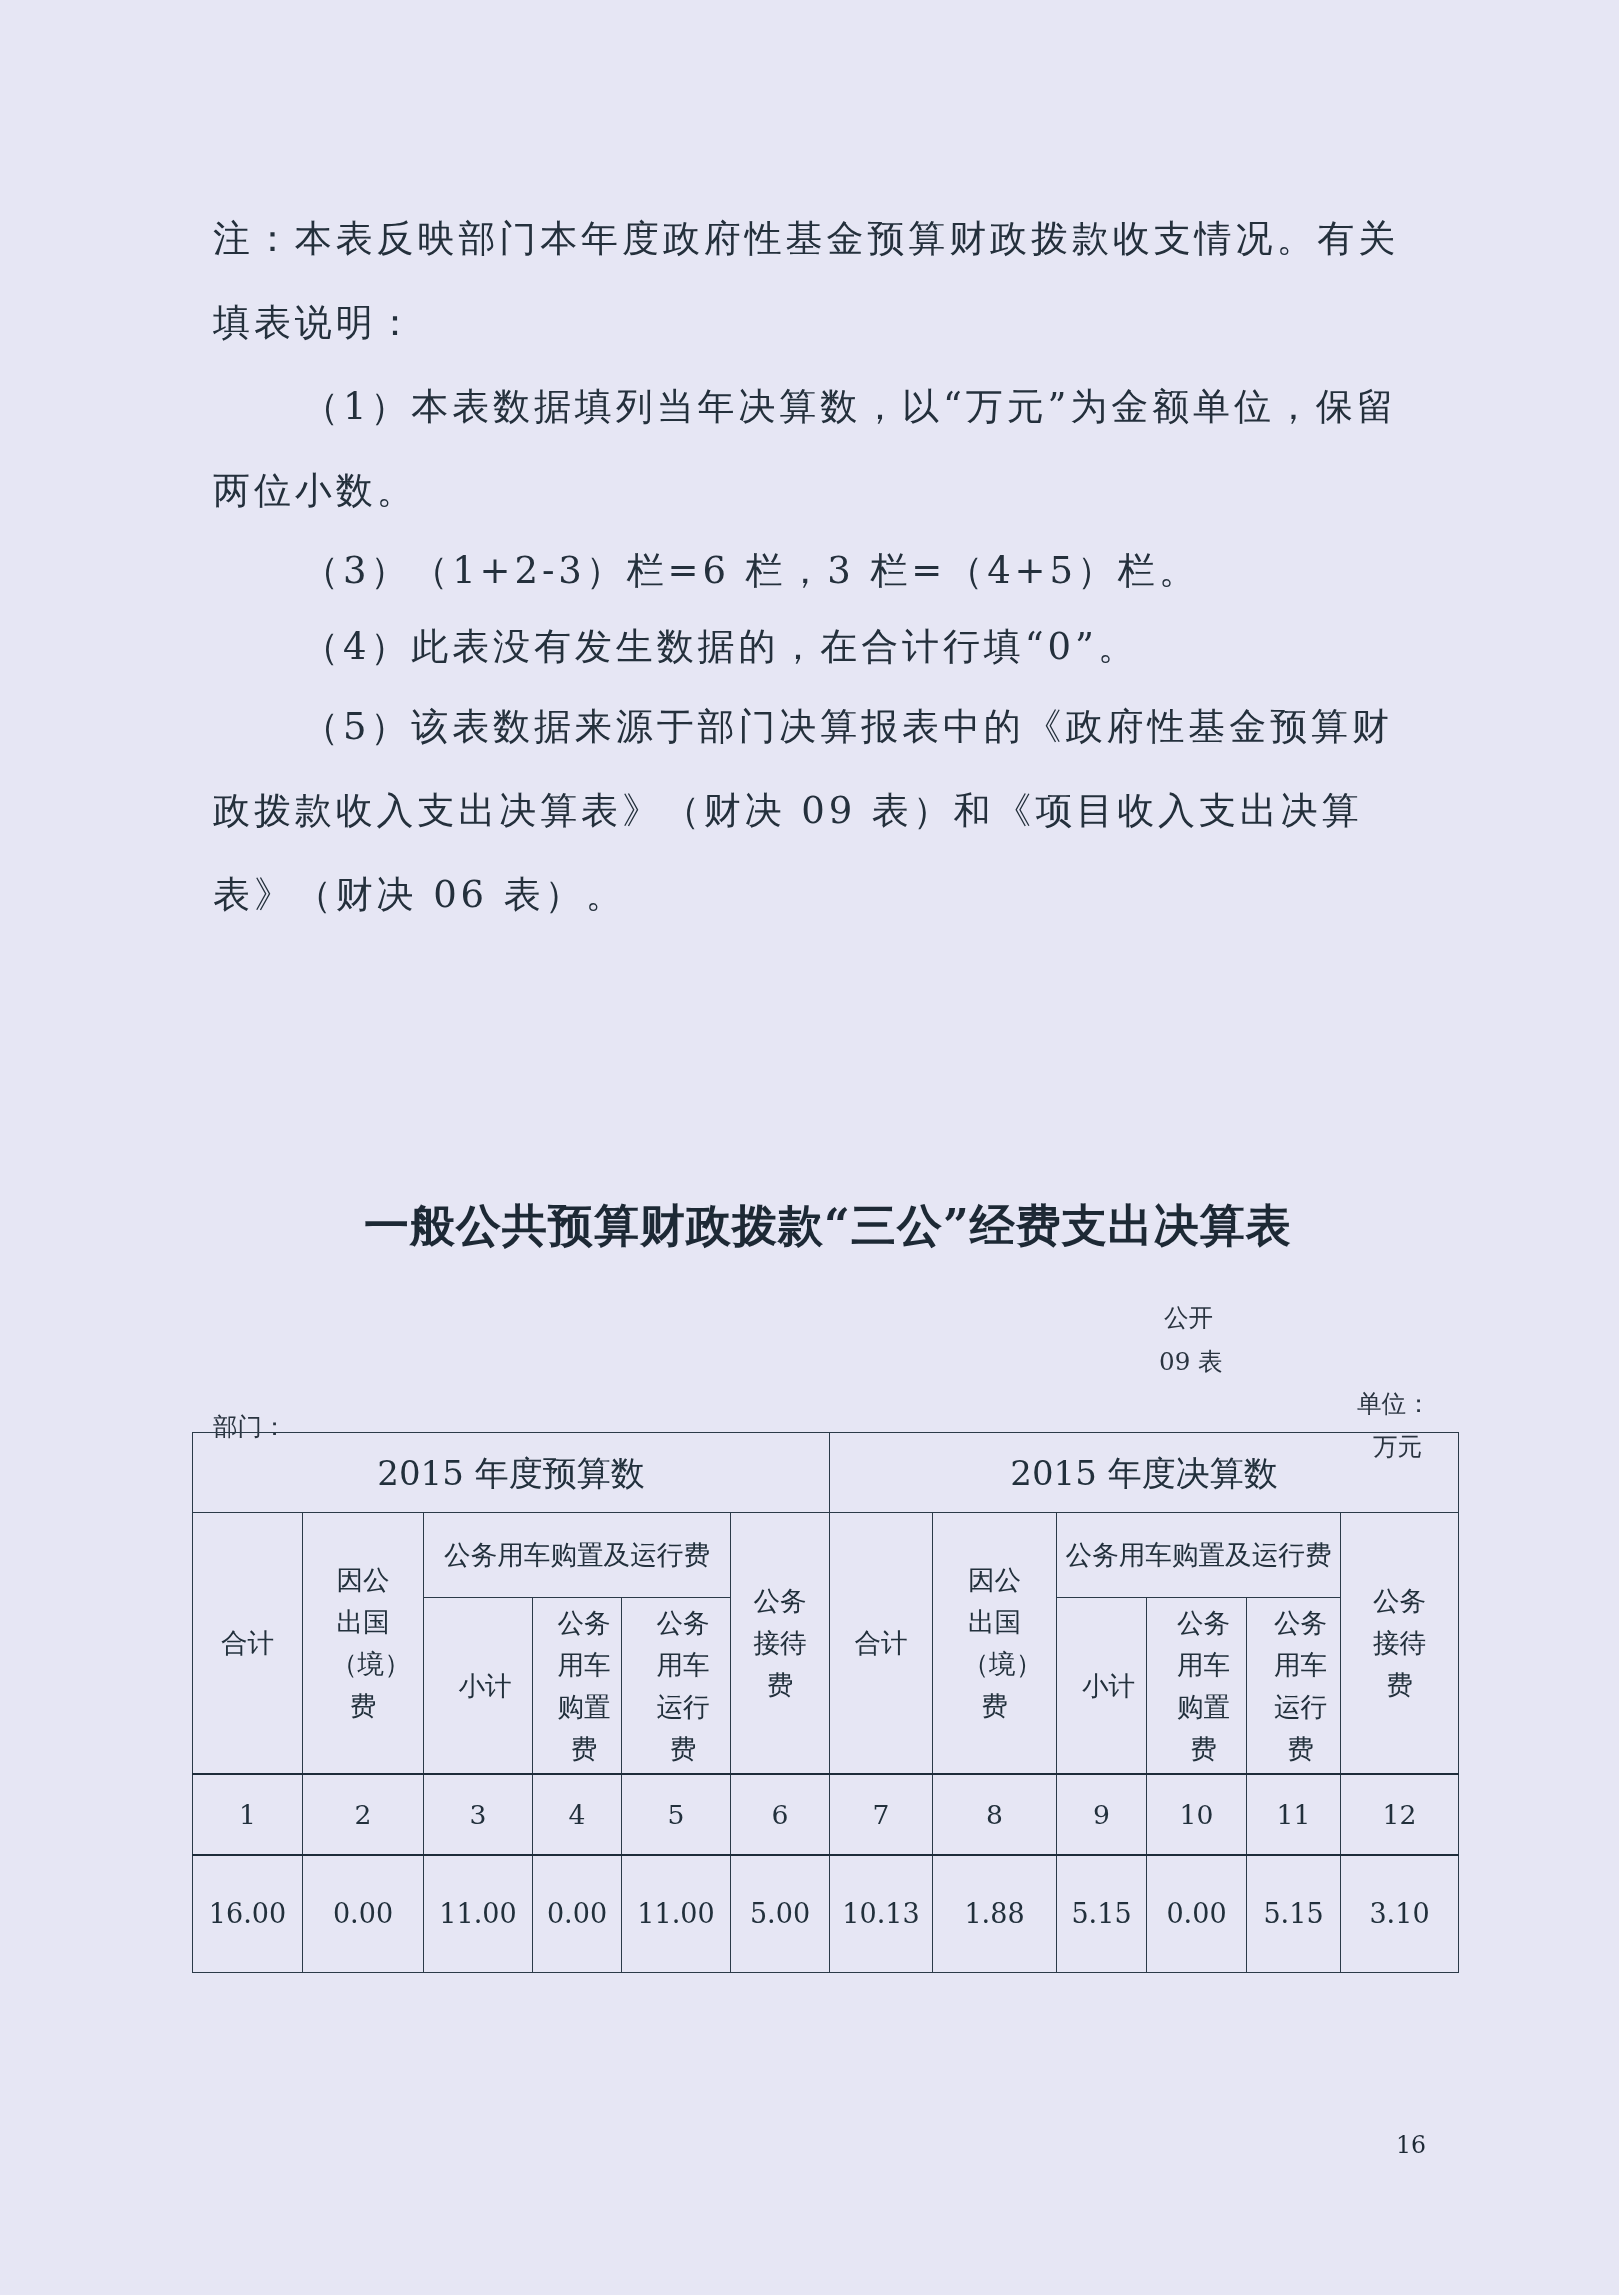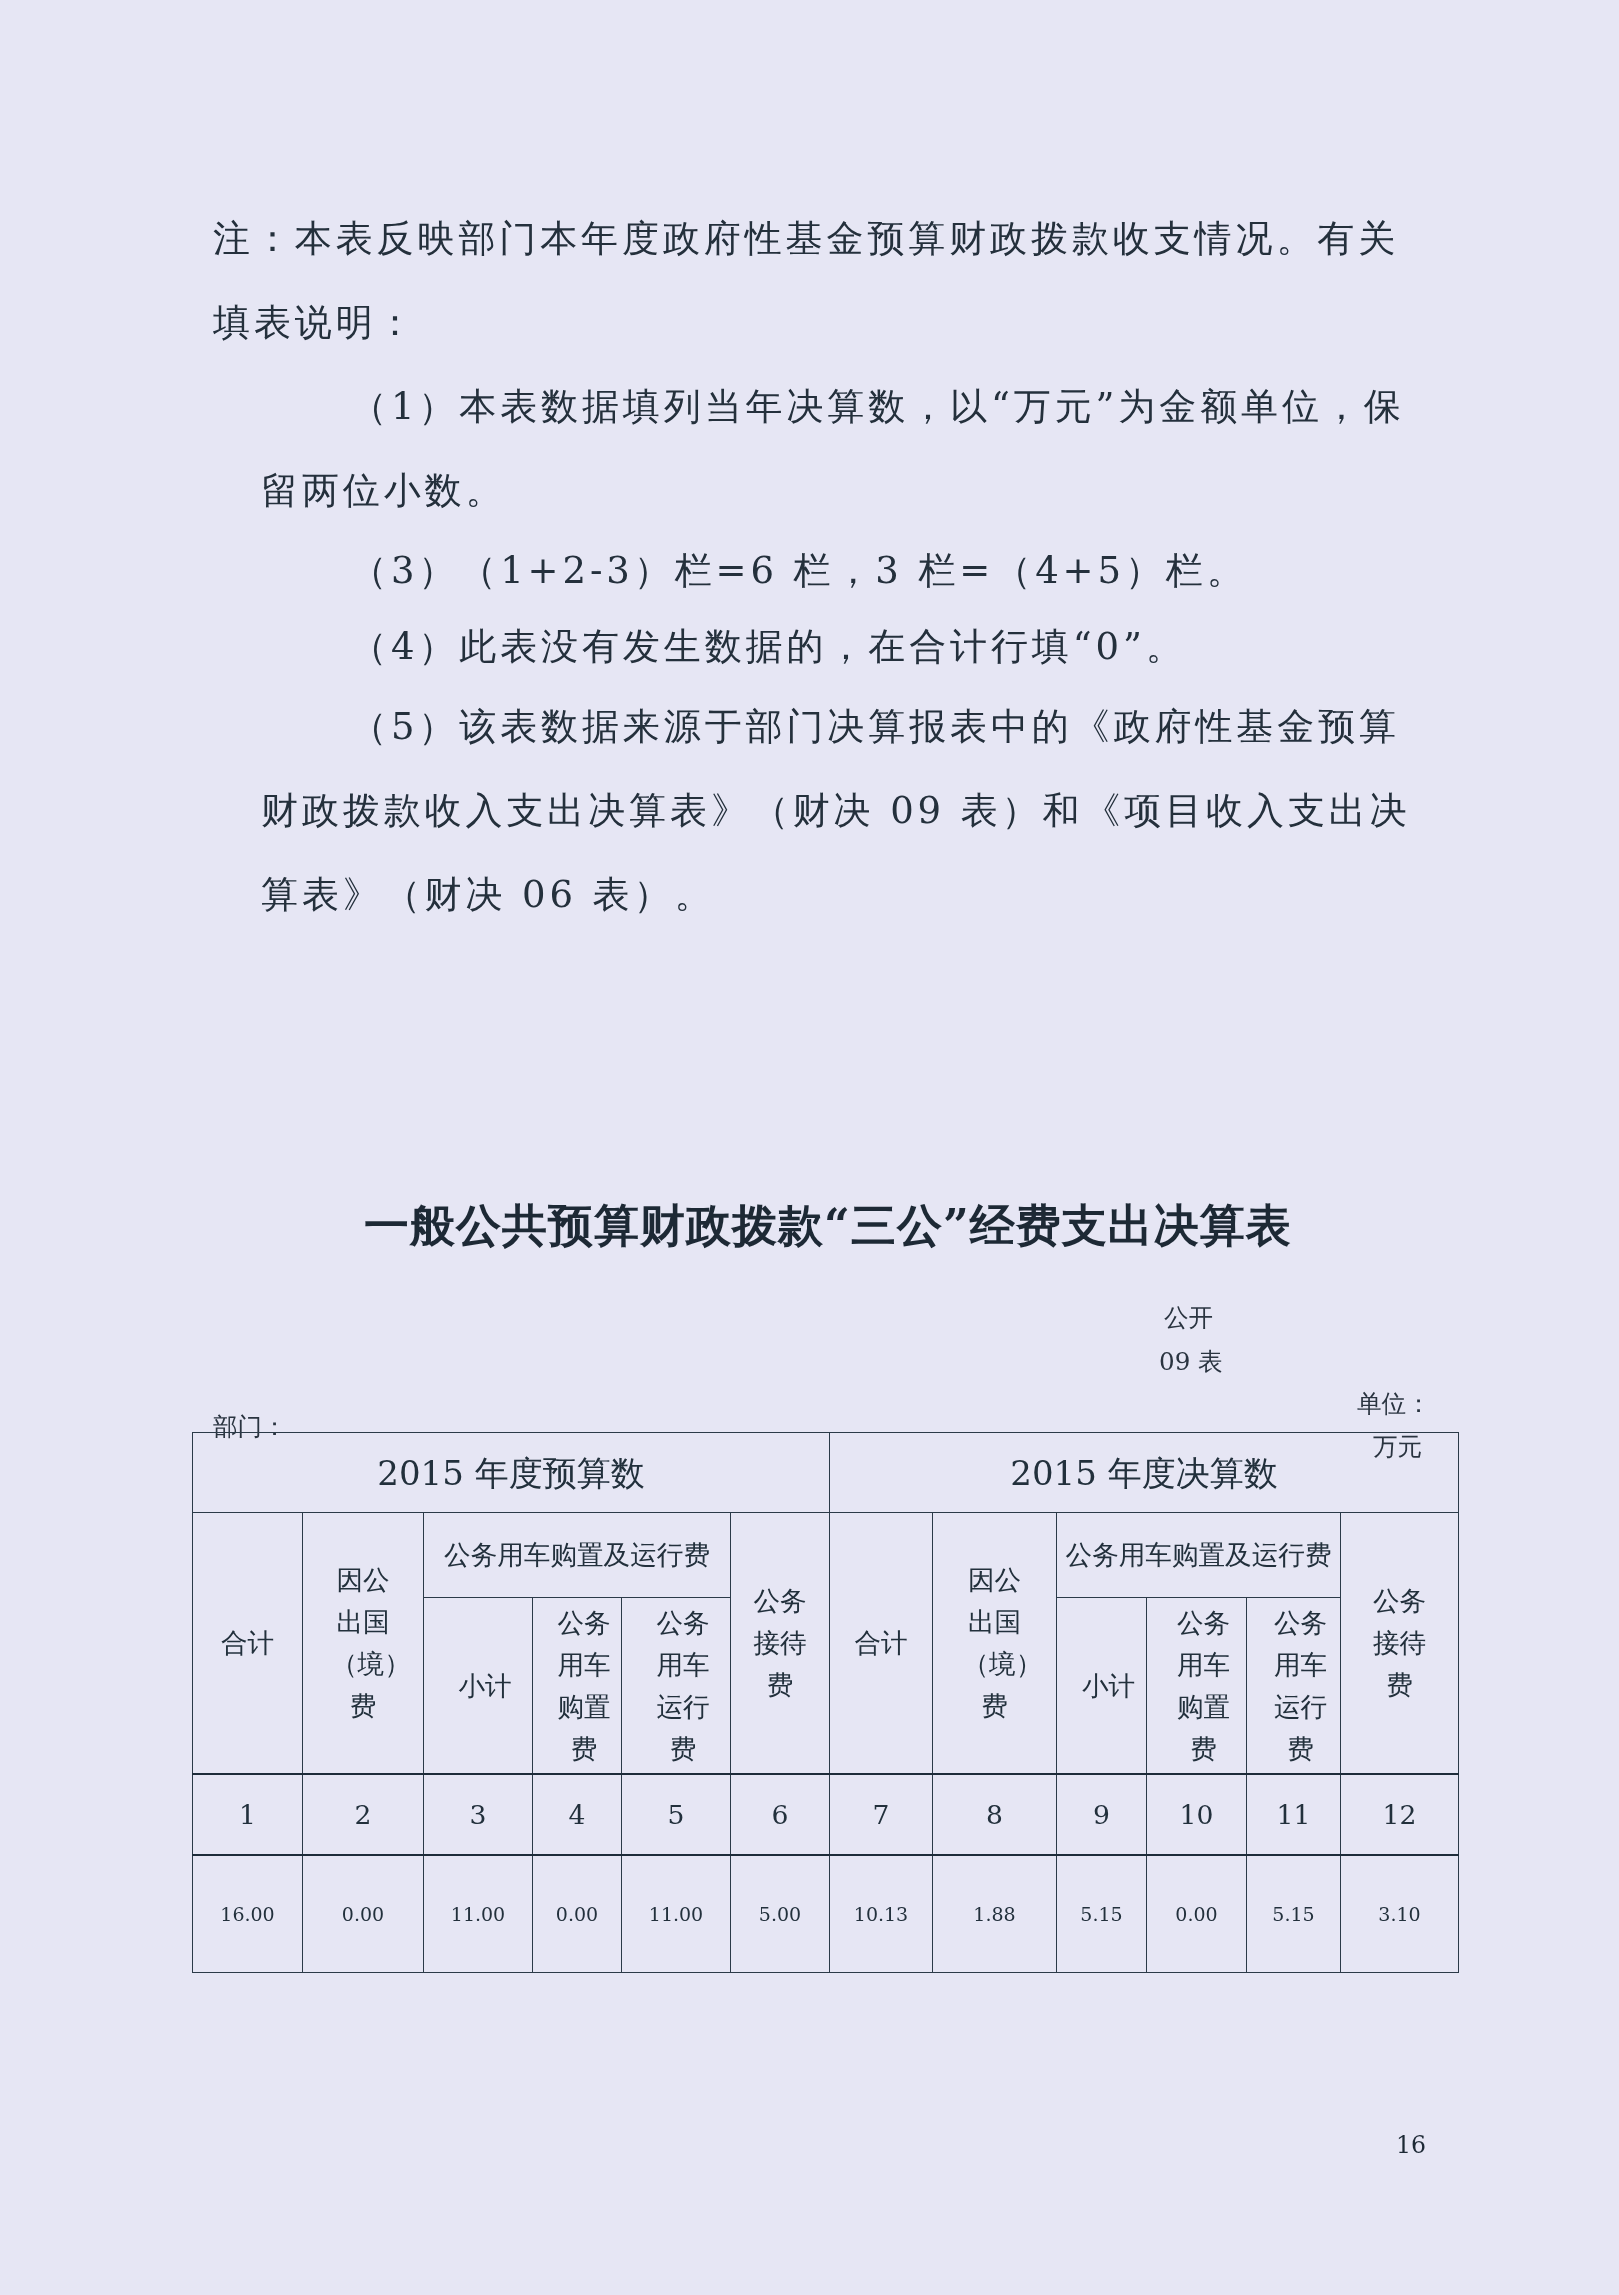--- a/index.html
+++ b/index.html
@@ -14,21 +14,21 @@
   .notes {
     position: absolute;
     left: 213px; top: 197px;
     width: 1210px;
     font-size: 37px;
     line-height: 84px;
     letter-spacing: 3.9px;
     color: #24303c;
   }
   .notes p { margin: 0; }
-  .notes .indent { text-indent: 89px; margin-left: 48px; }
+  .notes .indent { text-indent: 89px; }
   .notes .tight { line-height: 76px; }
 
   .title {
     position: absolute;
     left: 364px; top: 1196px;
     width: 935px;
     font-size: 45px;
     font-weight: bold;
     letter-spacing: 1px;
     color: #1d2935;
@@ -54,21 +54,21 @@
     border: 1.5px solid #2b3a48;
     text-align: center;
     vertical-align: middle;
     line-height: 42px;
     padding: 0 2px;
   }
   table.sangong tr.r-group td { height: 79px; font-size: 34px; }
   table.sangong tr.r-sub1 td { height: 84px; }
   table.sangong tr.r-sub2 td { height: 175px; padding-left: 16px; }
   table.sangong tr.r-index td { height: 79px; }
-  table.sangong tr.r-data td { height: 116px; font-size: 19px; }
+  table.sangong tr.r-data td { height: 116px; font-size: 27px; }
   table.sangong tr.r-index, table.sangong tr.r-data { border-top: 2.5px solid #1e2c3a; }
   .vtext { display: inline-block; max-width: 64px; word-break: break-all; }
 
   .page-number {
     position: absolute;
     left: 1396px; top: 2131px;
     font-size: 23.6px;
     color: #1d2935;
     text-align: center;
   }

